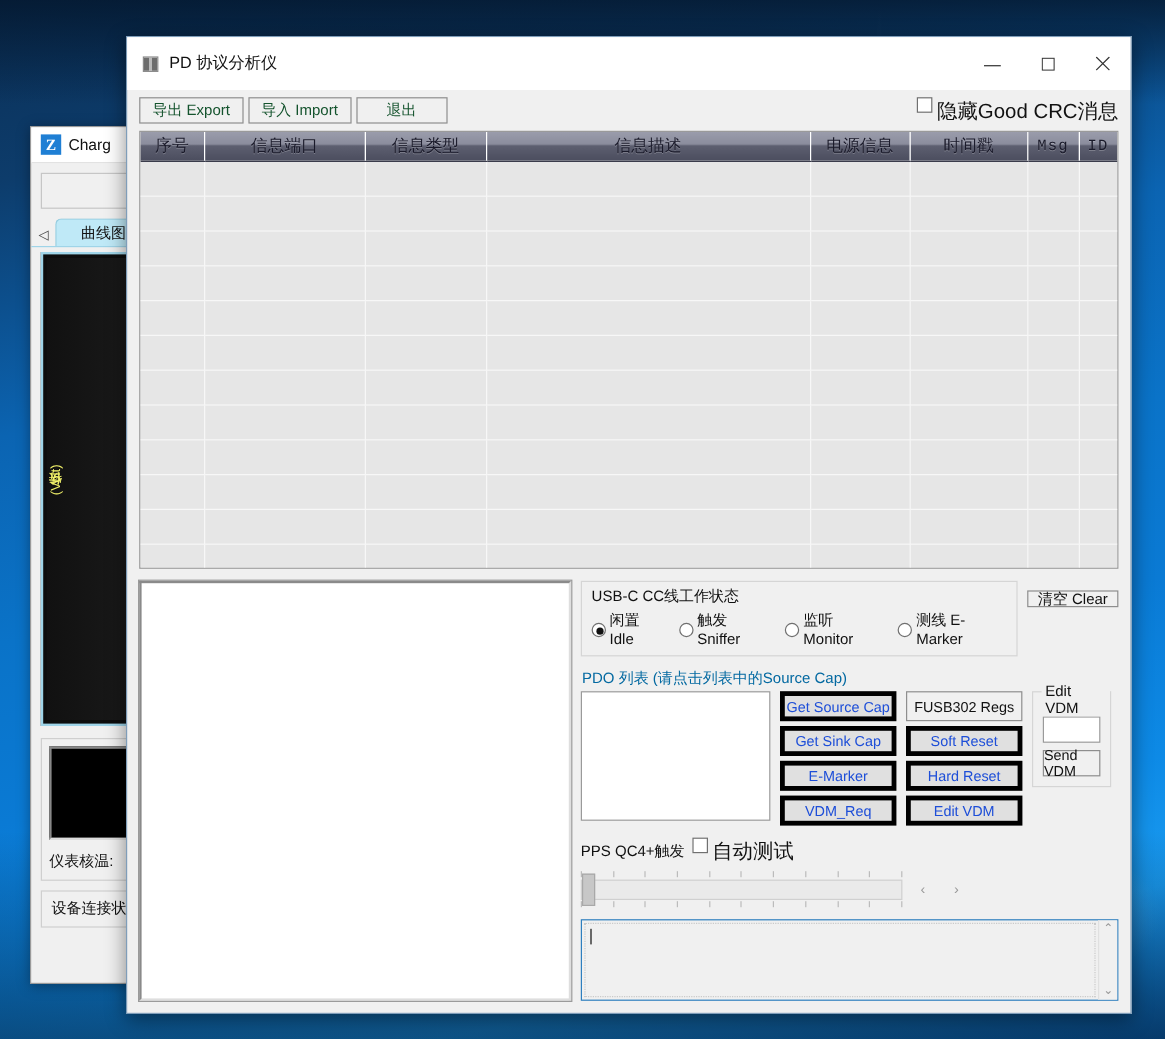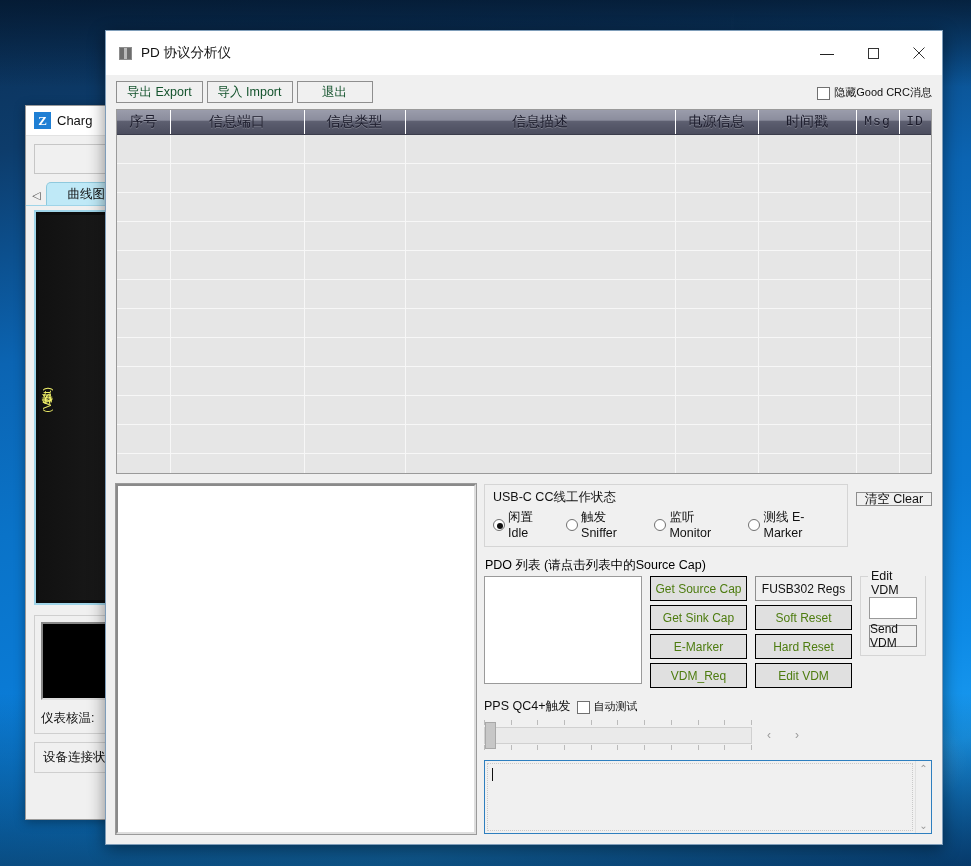--- a/index.html
+++ b/index.html
@@ -133,21 +133,21 @@
   #pdwin .toolbar {
     flex:0 0 auto; height:34px; display:flex; align-items:center;
     padding:0 10px; gap:4px;
   }
   .tbbtn {
     height:22px; min-width:64px; padding:0 10px; background:#f0f0f0;
     border:1px solid #8e8e8e; font-size:12.5px; color:#14532d;
     display:flex; align-items:center; justify-content:center; cursor:default;
   }
   .toolbar .spacer { flex:1; }
-  .chkline { display:flex; align-items:flex-end; gap:4px; font-size:11px; color:#111; }
+  .chkline { display:flex; align-items:flex-start; gap:4px; font-size:17px; color:#111; }
   .cbox {
     width:13px; height:13px; background:#fff; border:1px solid #707070;
     display:inline-block; position:relative;
   }
 
   
   .tablewrap {
     margin:0 10px; border:1px solid #9a9a9a; background:#e6e6e6;
     height:365px; overflow:hidden; flex:0 0 auto;
   }
@@ -193,29 +193,29 @@
   .rdot.on::after {
     content:""; position:absolute; left:3px; top:3px; width:6px; height:6px;
     border-radius:50%; background:#111;
   }
   .clearbtn {
     width:76px; height:14px; background:#f0f0f0; border:1px solid #8e8e8e;
     font-size:12.5px; display:flex; align-items:center; justify-content:center;
     color:#111; margin-top:8px;
   }
 
-  .pdolabel { font-size:12.5px; color:#000000; margin:4px 0 2px 1px; }
+  .pdolabel { font-size:12.5px; color:#0369a1; margin:4px 0 2px 1px; }
   .row2 { display:flex; gap:8px; align-items:flex-start; }
   .pdolist {
     width:158px; height:108px; background:#fff; border:1px solid #9a9a9a;
   }
   .btncol { display:flex; flex-direction:column; gap:4px; }
   .actbtn {
-    width:97px; height:25px; background:#e0e0e0; border:1px solid #000000;
-    font-size:12px; color:#4d7c0f; display:flex; align-items:center;
+    width:97px; height:25px; background:#e0e0e0; border:4px solid #000000;
+    font-size:12px; color:#1d4ed8; display:flex; align-items:center;
     justify-content:center;
   }
   .actbtn.en { background:#f0f0f0; border:1px solid #8e8e8e; color:#111; }
   .vdmgrp { width:66px; padding:6px 8px 8px 8px; }
   .vdmgrp .legend { top:-8px; }
   .vdminput {
     width:100%; height:22px; background:#fff; border:1px solid #9a9a9a;
     margin-top:14px;
   }
   .vdmsend {

